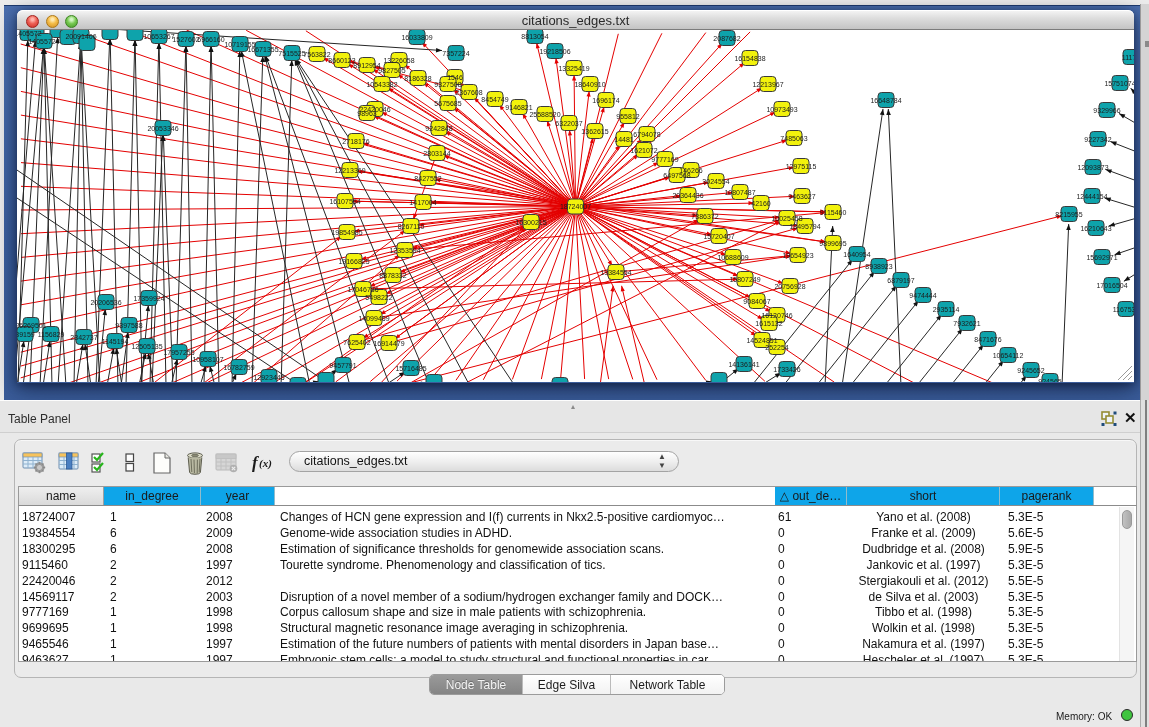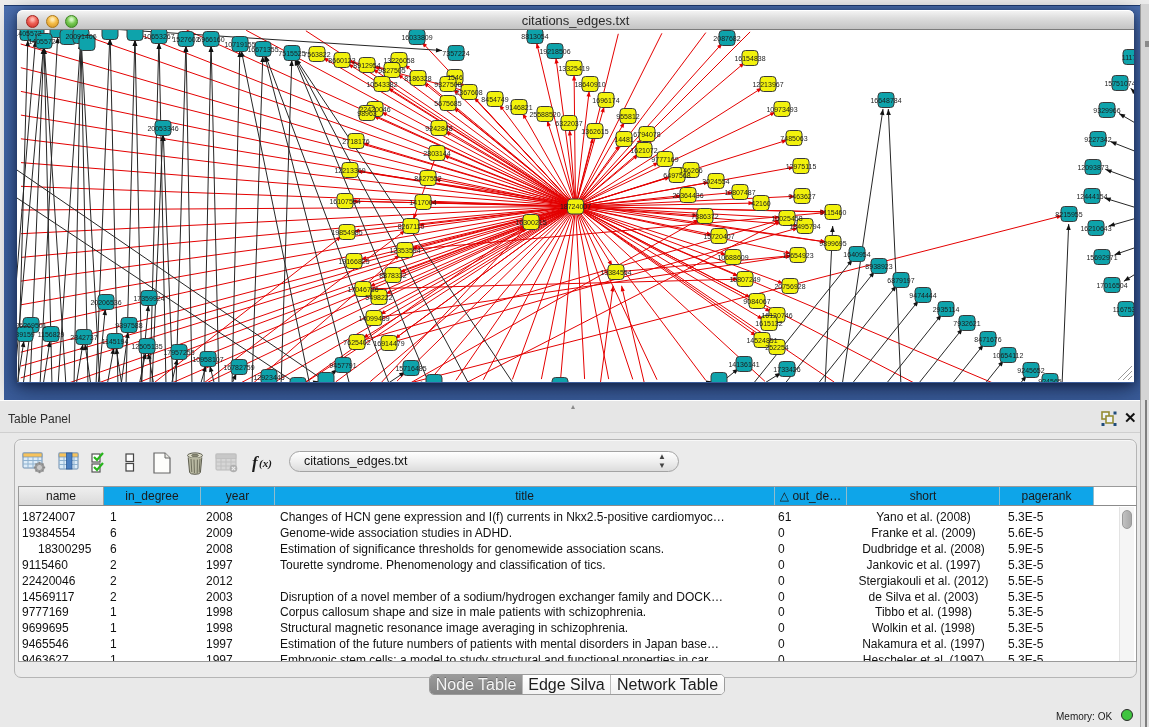--- a/index.html
+++ b/index.html
@@ -34,21 +34,21 @@
 #thead { left:3px; top:46px; width:1119px; height:20px; background:#ffffff; border:1px solid #9a9a9a; border-bottom:1px solid #8b8b8b; }
 .hc { position:absolute; top:0; height:18px; font-size:12px; color:#1a1a1a; text-align:center; line-height:18px; border-right:1px solid #90bccc; background:#0ea5e9; }
 #tbody { left:3px; top:66px; width:1119px; height:156px; background:#fff; border:1px solid #9a9a9a; border-top:none; overflow:hidden; }
 .trow { position:absolute; left:0; width:1075px; height:16px; font-size:12px; color:#111; }
 .trow span { position:absolute; top:0; white-space:nowrap; overflow:hidden; }
 .ctr { text-align:center; }
 #sbtrack { left:1104px; top:67px; width:15px; height:154px; background:#f5f5f5; border-left:1px solid #e3e3e3; }
 #sbthumb { left:1107px; top:70px; width:10px; height:19px; background:linear-gradient(90deg,#c2c2c2,#a8a8a8); border-radius:5px; border:1px solid #999; }
 
 .tabs { left:429px; top:274px; height:21px; border:1px solid #9b9b9b; border-radius:5px; overflow:hidden; background:#fff; display:flex; }
-.tab { height:21px; font-size:16px; line-height:20px; text-align:center; color:#1c1c1c; background:linear-gradient(#ffffff,#f1f1f1); border-right:1px solid #bbb; }
+.tab { height:21px; font-size:12px; line-height:20px; text-align:center; color:#1c1c1c; background:linear-gradient(#ffffff,#f1f1f1); border-right:1px solid #bbb; }
 .tab.sel { background:linear-gradient(#9a9a9a,#828282); color:#f4f4f4; text-shadow:0 -1px 0 #6a6a6a; }
 #mem { left:1056px; top:311px; font-size:10px; color:#1a1a1a;text-align:center; }
 #memdot { left:1121px; top:309px; width:12px; height:12px; border-radius:50%; background:#3ec43e; border:1.5px solid #2a2a2a; }
 #rstrip2 { left:1140px; top:0; width:9px; height:327px; background:#e0e0e0; border-left:1px solid #ababab; }
 #rs2line { left:1145px; top:0; width:2px; height:327px; background:#7f7f7f; }
 </style></head>
 <body>
 <div id="stage">
  <div class="abs" id="topouter">
    <div class="abs" id="blue"></div>
@@ -817,21 +817,20 @@
  <path d="M16.8 15.8l3.4 3.4M20.2 15.8l-3.4 3.4" stroke="#efefef" stroke-width="1.1"></path>
 </g>
 <text x="230" y="17" font-family="Liberation Serif, serif" font-size="17" font-style="italic" font-weight="bold" fill="#1a1a1a">f</text>
 <text x="237" y="16" font-family="Liberation Serif, serif" font-size="11" font-style="italic" font-weight="bold" fill="#1a1a1a">(x)</text>
 </svg>
      <div class="abs" id="combo">citations_edges.txt<span class="arr">▲<br>▼</span></div>
      <div class="abs" id="thead">
        <div class="hc" style="left:0;width:85px;background:linear-gradient(#efefef,#dadada);border-right:1px solid #9f9f9f">name</div>
        <div class="hc" style="left:85px;width:97px">in_degree</div>
        <div class="hc" style="left:182px;width:74px">year</div>
-       <div class="hc" style="left:256px;width:500px">title</div>
        <div class="hc" style="left:756px;width:72px">△ out_de…</div>
        <div class="hc" style="left:828px;width:153px">short</div>
        <div class="hc" style="left:981px;width:94px">pagerank</div>
      </div>
      <div class="abs" id="tbody">
           <div class="trow" style="top:4px">
             <span style="left:3px">18724007</span>
             <span style="left:91px">1</span>
             <span style="left:187px">2008</span>
             <span style="left:261px;width:492px">Changes of HCN gene expression and I(f) currents in Nkx2.5-positive cardiomyoc…</span>
@@ -842,21 +841,21 @@
           <div class="trow" style="top:20px">
             <span style="left:3px">19384554</span>
             <span style="left:91px">6</span>
             <span style="left:187px">2009</span>
             <span style="left:261px;width:492px">Genome-wide association studies in ADHD.</span>
             <span style="left:759px">0</span>
             <span class="ctr" style="left:828px;width:153px">Franke et al. (2009)</span>
             <span style="left:989px">5.6E-5</span>
           </div>
           <div class="trow" style="top:36px">
-            <span style="left:19px">18300295</span>
+            <span style="left:3px">18300295</span>
             <span style="left:91px">6</span>
             <span style="left:187px">2008</span>
             <span style="left:261px;width:492px">Estimation of significance thresholds for genomewide association scans.</span>
             <span style="left:759px">0</span>
             <span class="ctr" style="left:828px;width:153px">Dudbridge et al. (2008)</span>
             <span style="left:989px">5.9E-5</span>
           </div>
           <div class="trow" style="top:52px">
             <span style="left:3px">9115460</span>
             <span style="left:91px">2</span>

